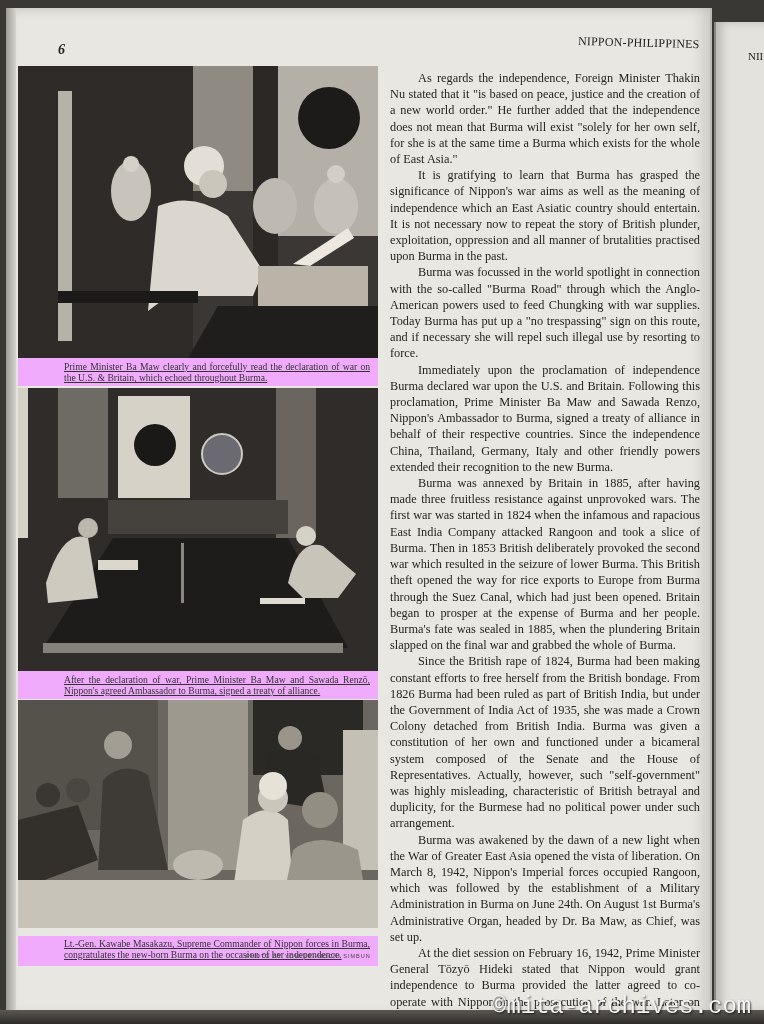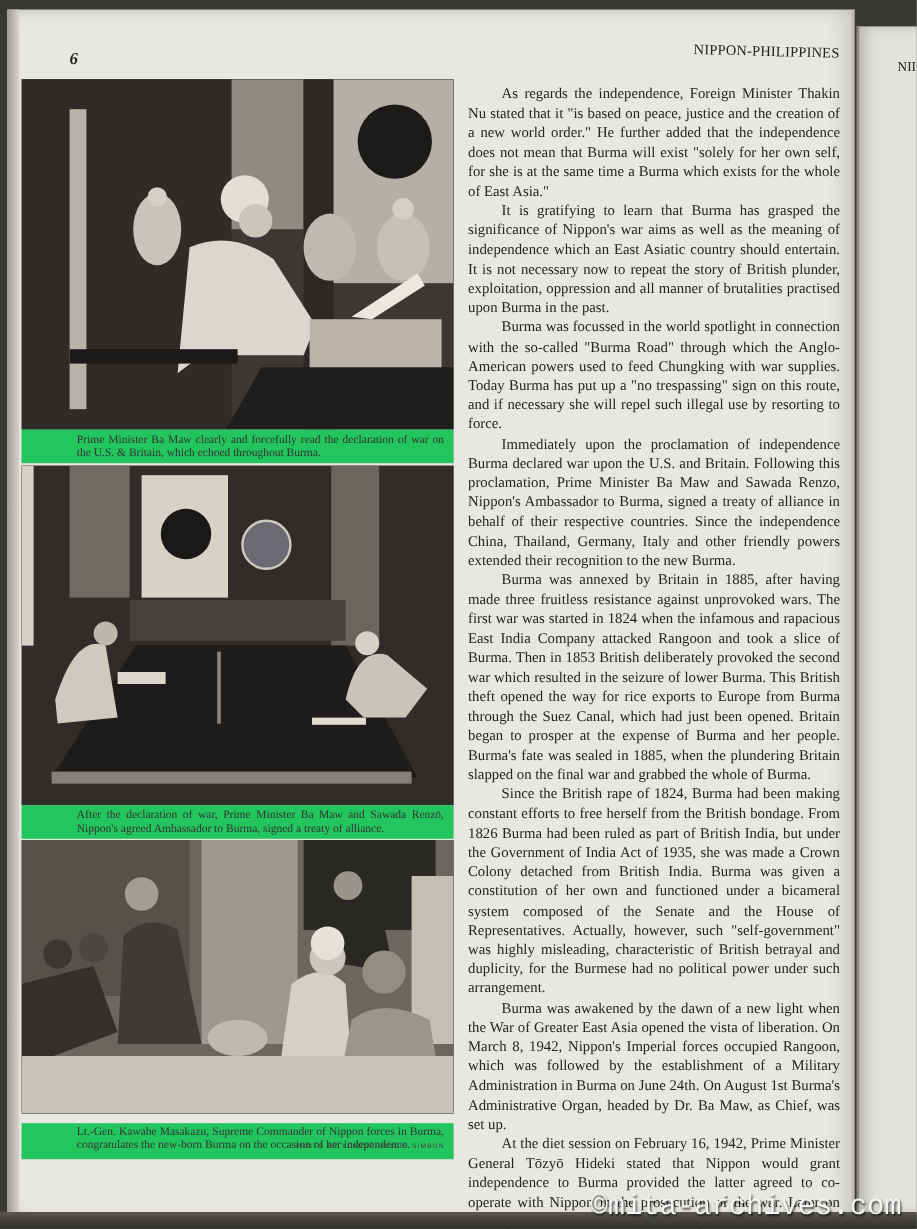--- a/index.html
+++ b/index.html
@@ -23,23 +23,23 @@
   }
   .running-head {
     position: absolute; left: 572px; top: 26px; font-size: 12px; letter-spacing: 0.2px; color: #222;
     transform: rotate(1.5deg); transform-origin: left;
   }
   .photo {
     position: absolute; left: 12px; width: 360px; overflow: hidden;
     background: #2b2927;
   }
   .caption {
-    position: absolute; left: 12px; width: 360px; background: #22c55e;
+    position: absolute; left: 12px; width: 360px; background: #f0abfc;
     font-size: 9.6px; line-height: 11px; color: #333; text-align: justify;
-    padding: 3px 8px 3px 46px; box-sizing: border-box;
+    padding: 3px 8px 3px 46px; box-sizing: border-box; text-decoration: underline;
   }
   .caption.c3 { padding-left: 46px; }
   .credit {
     position: absolute; left: 240px; top: 945px; font-family: "Liberation Sans", sans-serif; font-size: 5.5px;
     letter-spacing: 1px; color: #444;
   }
   .body-text {
     position: absolute; left: 384px; top: 62px; width: 310px;
     font-size: 12.3px; line-height: 16.2px; color: #262421; text-align: justify;
   }

